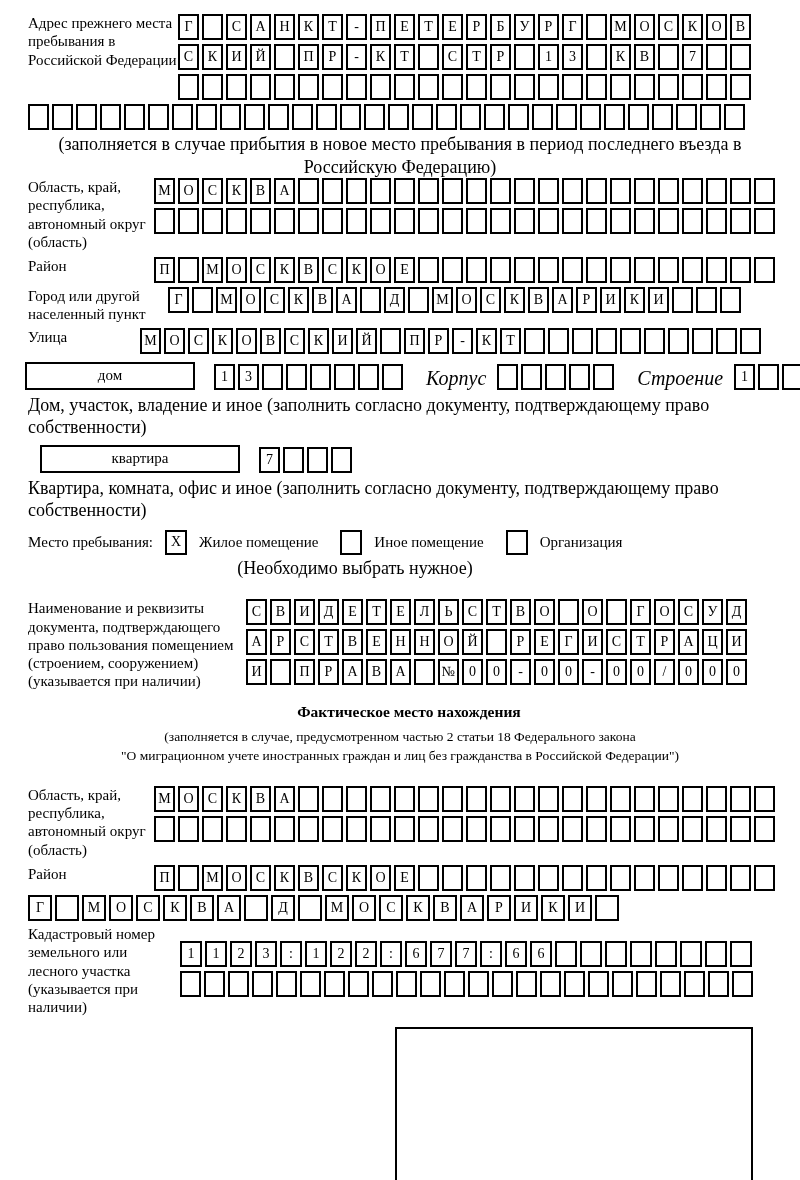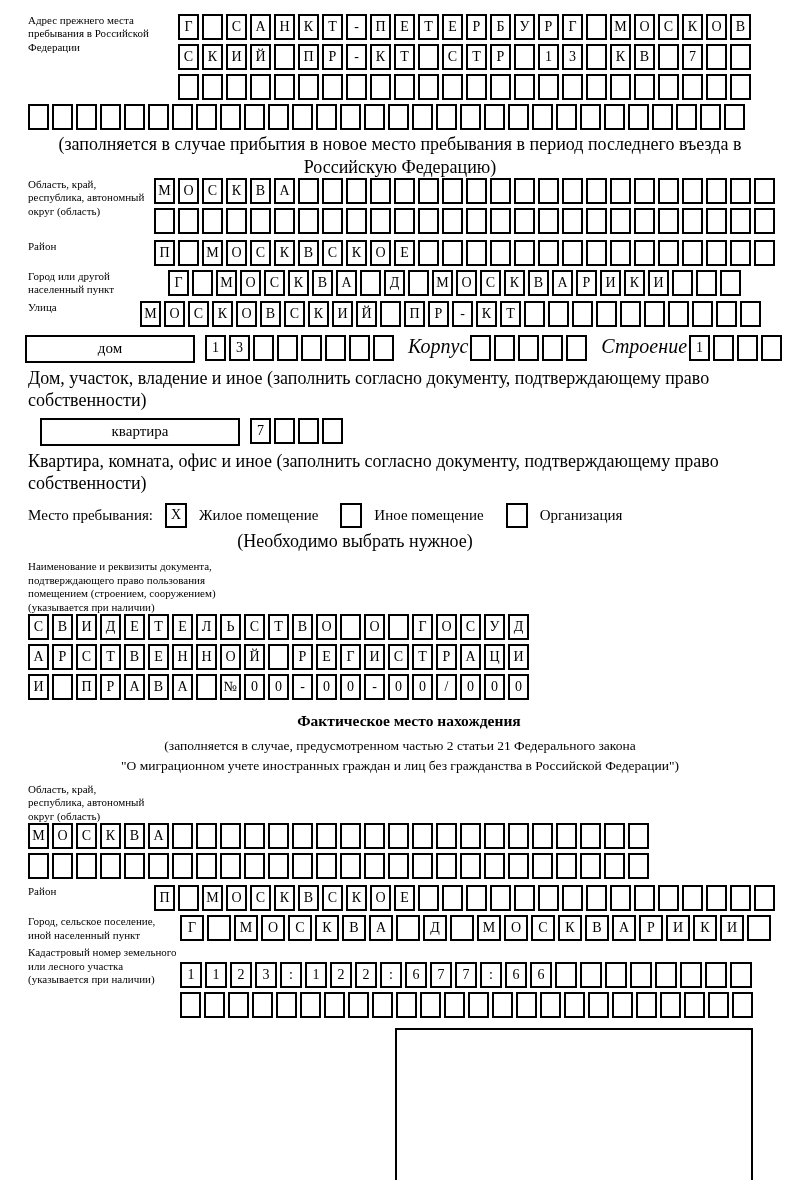--- a/index.html
+++ b/index.html
@@ -4,42 +4,42 @@
 <style>
   html,body { margin:0; padding:0; background:#ffffff; }
   .page {
     width:800px; height:1180px; background:#fff; color:#000;
     font-family:"Liberation Serif", serif; position:relative; overflow:hidden;
     box-sizing:border-box; padding-top:14px;
   }
   .header-note { text-align:right; font-size:15px; padding-right:55px; margin-bottom:18px; }
 
   .field { display:flex; align-items:flex-start; margin:0 0 0 28px; }
-  .label { font-size:11px; line-height:1.22; flex:none; }
+  .label { font-size:15px; line-height:1.22; flex:none; }
   .lw150{width:150px;} .lw126{width:126px;} .lw140{width:140px;} .lw112{width:112px;}
   .lw218{width:218px;} .lw152{width:152px;}
   .rows { display:flex; flex-direction:column; gap:4px; }
 
   .cellrow { display:flex; gap:3px; flex:none; }
   .cell {
     width:21px; height:26px; flex:none; box-sizing:border-box;
     border:2px solid #000; display:flex; align-items:center; justify-content:center;
     font-size:14px; line-height:1;
   }
   .cellrow.w22 .cell { width:22px; }
   .cellrow.w24 .cell { width:24px; }
   .fullrow { margin:4px 0 0 28px; }
 
   .note { font-size:18px; line-height:1.25; }
   .note.center { text-align:center; margin:3px 20px 0 20px; }
   .note.left { margin:4px 0 0 28px; }
 
   .section-title { text-align:center; font-weight:bold; font-size:16px; margin:8px 0 8px 0; }
 
-  .houserow { display:flex; align-items:flex-start; margin:8px 0 0 25px; }
+  .houserow { display:flex; align-items:flex-end; margin:8px 0 0 25px;gap:9px; }
   .widebox {
     box-sizing:border-box; border:2px solid #000; height:28px;
     display:flex; align-items:center; justify-content:center; font-size:15px; flex:none;
   }
   .box-dom { width:170px; margin-right:10px; }
   .box-kv  { width:200px; margin-left:15px; margin-right:10px; }
   .inline-label { font-size:20px; margin:0 2px 0 14px;font-style:italic; }
 
   .stayrow { display:flex; align-items:center; margin:8px 13px 0 28px; font-size:15px;text-align:right; }
   .checkbox {
@@ -49,21 +49,21 @@
   }
   .stayrow .optlabel { margin-right:10px; }
 
   .subtitle { text-align:center; font-weight:bold; font-size:15.5px; margin:12px 0 6px 0;padding-left:18px; }
   .subnote { text-align:center; font-size:13.5px; line-height:1.45; }
 
   .stampbox {
     box-sizing:border-box; border:2px solid #000;
     width:358px; height:176px; margin:10px 0 0 395px;
   }
-  .mt4{margin-top:4px;} .mt6{margin-top:6px;} .mt8{margin-top:8px;flex-direction:column;}
+  .mt4{margin-top:4px;} .mt6{margin-top:6px;} .mt8{margin-top:20px;}
 </style>
 </head>
 <body>
 
 <div class="page">
 
 
   <div class="field">
     <div class="label lw150">Адрес прежнего места пребывания в Российской Федерации</div>
     <div class="rows">
@@ -459,21 +459,21 @@
           <div class="cell">0</div>
           <div class="cell">/</div>
           <div class="cell">0</div>
           <div class="cell">0</div>
           <div class="cell">0</div>
         </div>
     </div>
   </div>
 
   <div class="subtitle">Фактическое место нахождения</div>
-  <div class="subnote">(заполняется в случае, предусмотренном частью 2 статьи 21 Федерального закона</div>
+  <div class="subnote">(заполняется в случае, предусмотренном частью 2 статьи 18 Федерального закона</div>
   <div class="subnote">"О миграционном учете иностранных граждан и лиц без гражданства в Российской Федерации")</div>
 
   <div class="field mt8">
     <div class="label lw126">Область, край, республика, автономный округ (область)</div>
     <div class="rows">
       <div class="cellrow">
           <div class="cell">М</div>
           <div class="cell">О</div>
           <div class="cell">С</div>
           <div class="cell">К</div>
@@ -557,21 +557,20 @@
         <div class="cell"></div>
         <div class="cell"></div>
         <div class="cell"></div>
         <div class="cell"></div>
         <div class="cell"></div>
         <div class="cell"></div>
       </div>
   </div>
 
   <div class="field mt4">
-    <div class="label lw152">Город, сельское поселение, иной населенный пункт</div>
     <div class="cellrow w24">
         <div class="cell">Г</div>
         <div class="cell"></div>
         <div class="cell">М</div>
         <div class="cell">О</div>
         <div class="cell">С</div>
         <div class="cell">К</div>
         <div class="cell">В</div>
         <div class="cell">А</div>
         <div class="cell"></div>

